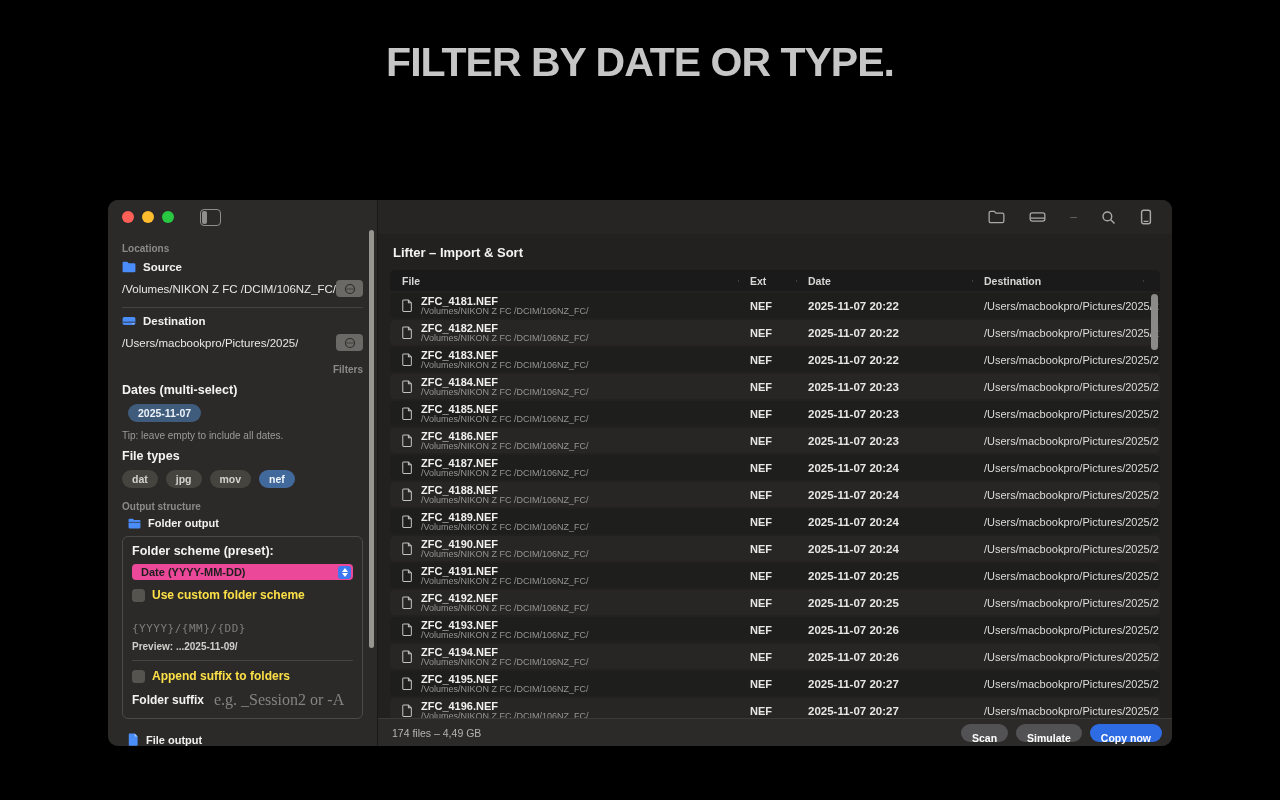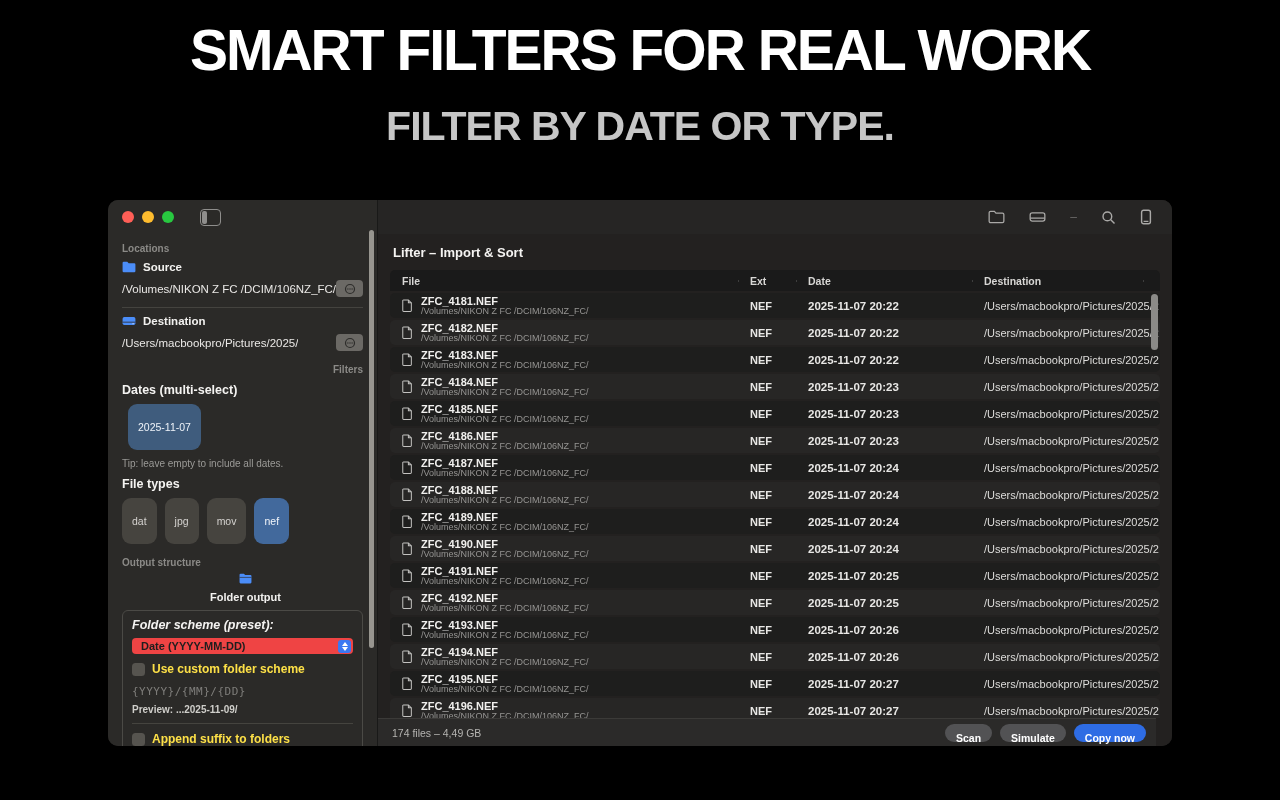--- a/index.html
+++ b/index.html
@@ -25,37 +25,37 @@
   .icon-row{display:flex;align-items:center;gap:7px;margin-top:7px;font-size:11.5px;font-weight:bold;color:#f2f1ef;}
   .icon-row svg{flex:0 0 auto;}
   .path-row{display:flex;align-items:center;justify-content:space-between;margin-top:7px;}
   .path-text{font-size:11.5px;color:#eae8e6;white-space:nowrap;overflow:hidden;}
   .more-btn{width:27px;height:17px;border-radius:4px;background:#6b6965;border:none;display:flex;
     align-items:center;justify-content:center;cursor:pointer;flex:0 0 auto;}
   .divider{border-bottom:1px solid #44433f;margin-top:10px;}
 
   .white-label{font-size:12.5px;font-weight:bold;color:#f4f3f1;margin-top:8px;}
   .chip-row{display:flex;gap:8px;margin-top:7px;margin-left:6px;}
-  .chip{font-size:10.5px;font-weight:normal;padding:17px 10px;border-radius:9px;background:#46443f;color:#d4d2cf;cursor:pointer;}
+  .chip{font-size:10.5px;font-weight:bold;padding:3px 10px;border-radius:9px;background:#46443f;color:#d4d2cf;cursor:pointer;}
   .chip.date{background:#3f5c7d;color:#eef3f9;}
   .chip.selected{background:#42699c;color:#f2f6fb;}
   .tip{font-size:10px;color:#9b9a97;margin-top:8px;}
 
   .groupbox{border:1px solid #4b4a46;border-radius:6px;margin-top:7px;padding:7px 9px 8px;}
-  .gb-label{font-size:12.5px;font-weight:bold;color:#f4f3f1;font-style:italic;}
-  .select{margin-top:6px;height:16px;background:#ef4444;border-radius:4px;display:flex;align-items:center;
+  .gb-label{font-size:12.5px;font-weight:bold;color:#f4f3f1;}
+  .select{margin-top:6px;height:16px;background:#ec4899;border-radius:4px;display:flex;align-items:center;
     padding:0 2px 0 9px;cursor:pointer;}
   .select .sel-text{flex:1;font-size:11px;font-weight:bold;color:#1e1e1e;}
   .sel-chev{width:13px;height:13px;border-radius:3px;background:#3b78f2;display:flex;flex-direction:column;
     align-items:center;justify-content:center;gap:1px;}
   .tri-up{width:0;height:0;border-left:3px solid transparent;border-right:3px solid transparent;border-bottom:4px solid #fff;}
   .tri-dn{width:0;height:0;border-left:3px solid transparent;border-right:3px solid transparent;border-top:4px solid #fff;}
   .check-row{display:flex;align-items:center;gap:7px;margin-top:8px;font-size:12px;font-weight:bold;color:#fde047;}
   .checkbox{width:13px;height:13px;border-radius:3.5px;background:#56544f;flex:0 0 auto;cursor:pointer;}
-  .tpl-text{font-size:11px;color:#7e7d7a;margin-top:9px;font-family:"DejaVu Sans Mono",monospace;letter-spacing:.5px;}
+  .tpl-text{font-size:11px;color:#7e7d7a;margin-top:20px;font-family:"DejaVu Sans Mono",monospace;letter-spacing:.5px;}
   .preview{font-size:10px;color:#cfceca;margin-top:6px;font-weight:bold;}
   .gb-div{border-top:1px solid #45443f;margin-top:8px;}
   .suffix-row{display:flex;align-items:center;gap:8px;margin-top:7px;}
   .suffix-row label{font-size:12px;font-weight:bold;color:#f2f1ef;flex:0 0 auto;}
   .suffix-row input{flex:1;background:transparent;border:none;outline:none;font-size:16px;color:#eceae8;
     font-family:Liberation Serif, serif;min-width:0;}
   .suffix-row input::placeholder{color:#85837f;}
   .sb-scroll{position:absolute;right:3px;top:30px;width:5px;height:418px;border-radius:3px;background:#97958f;cursor:pointer;}
 
   
@@ -77,33 +77,32 @@
   .trow:nth-child(even){background:#272625;}
   .c-file{display:flex;align-items:center;gap:8px;padding-left:12px;overflow:hidden;}
   .fmeta{line-height:1.1;overflow:hidden;}
   .fname{font-size:11px;font-weight:bold;color:#f1f0ee;white-space:nowrap;}
   .fpath{font-size:9px;color:#969593;white-space:nowrap;}
   .c-ext{font-size:11px;font-weight:bold;color:#e8e7e5;padding-left:12px;}
   .c-date{font-size:11.5px;font-weight:bold;color:#e8e7e5;padding-left:12px;}
   .c-dest{font-size:11px;color:#dddcda;padding-left:12px;padding-right:22px;white-space:nowrap;overflow:hidden;}
   .tbl-scroll{position:absolute;right:2px;top:24px;width:7px;height:56px;border-radius:4px;background:#8b8a87;cursor:pointer;}
 
-  .footer{position:absolute;left:0;right:16px;bottom:0;height:28px;background:#2b2a29;border-top:1px solid #3b3a38;
+  .footer{position:absolute;left:0;right:0;bottom:0;height:28px;background:#2b2a29;border-top:1px solid #3b3a38;
     display:flex;align-items:center;padding:0 10px 0 14px;box-sizing:border-box;}
   .status{font-size:10.5px;color:#b5b4b1;flex:1;}
   .fbtn{height:18px;border:none;border-radius:9px;padding:8px 11px;margin-left:8px;font-size:10.5px;font-weight:bold;
     color:#fff;background:#525254;display:flex;align-items:center;cursor:pointer;
     font-family:"Liberation Sans",sans-serif;flex-direction:column;}
   .fbtn.primary{background:#2e6ce4;}
 </style>
 </head>
 <body>
 
 <div class="hero">
-  <div class="hero-title">SMART FILTERS FOR REAL WORK</div>
   <div class="hero-sub">FILTER BY DATE OR TYPE.</div>
 </div>
 
 <div class="window">
 
   <div class="sidebar">
     <div class="titlebar">
       <div class="lights">
         <div class="light red"></div>
         <div class="light yellow"></div>
@@ -161,21 +160,21 @@
     <div class="tip">Tip: leave empty to include all dates.</div>
     <div class="white-label">File types</div>
     <div class="chip-row" style="margin-left:0;">
         <span class="chip">dat</span>
         <span class="chip">jpg</span>
         <span class="chip">mov</span>
         <span class="chip selected">nef</span>
       </div>
 
     <div class="sec-label" style="margin-top:13px;">Output structure</div>
-    <div class="icon-row" style="margin-left:6px;margin-top:5px;font-size:11px;flex-direction:column;">
+    <div class="icon-row" style="margin-left:6px;margin-top:5px;font-size:11px;">
       <svg width="13" height="11" viewBox="0 0 24 20">
           <path fill="#4b8df8" d="M1 3a2 2 0 0 1 2-2h6l2.4 2.6H21a2 2 0 0 1 2 2V17a2 2 0 0 1-2 2H3a2 2 0 0 1-2-2z"></path>
           <path d="M1 8h22" stroke="#2b2a28" stroke-width="1.2"></path>
         </svg>
       <span>Folder output</span>
     </div>
 
     <div class="groupbox">
       <div class="gb-label">Folder scheme (preset):</div>
       <div class="select">

